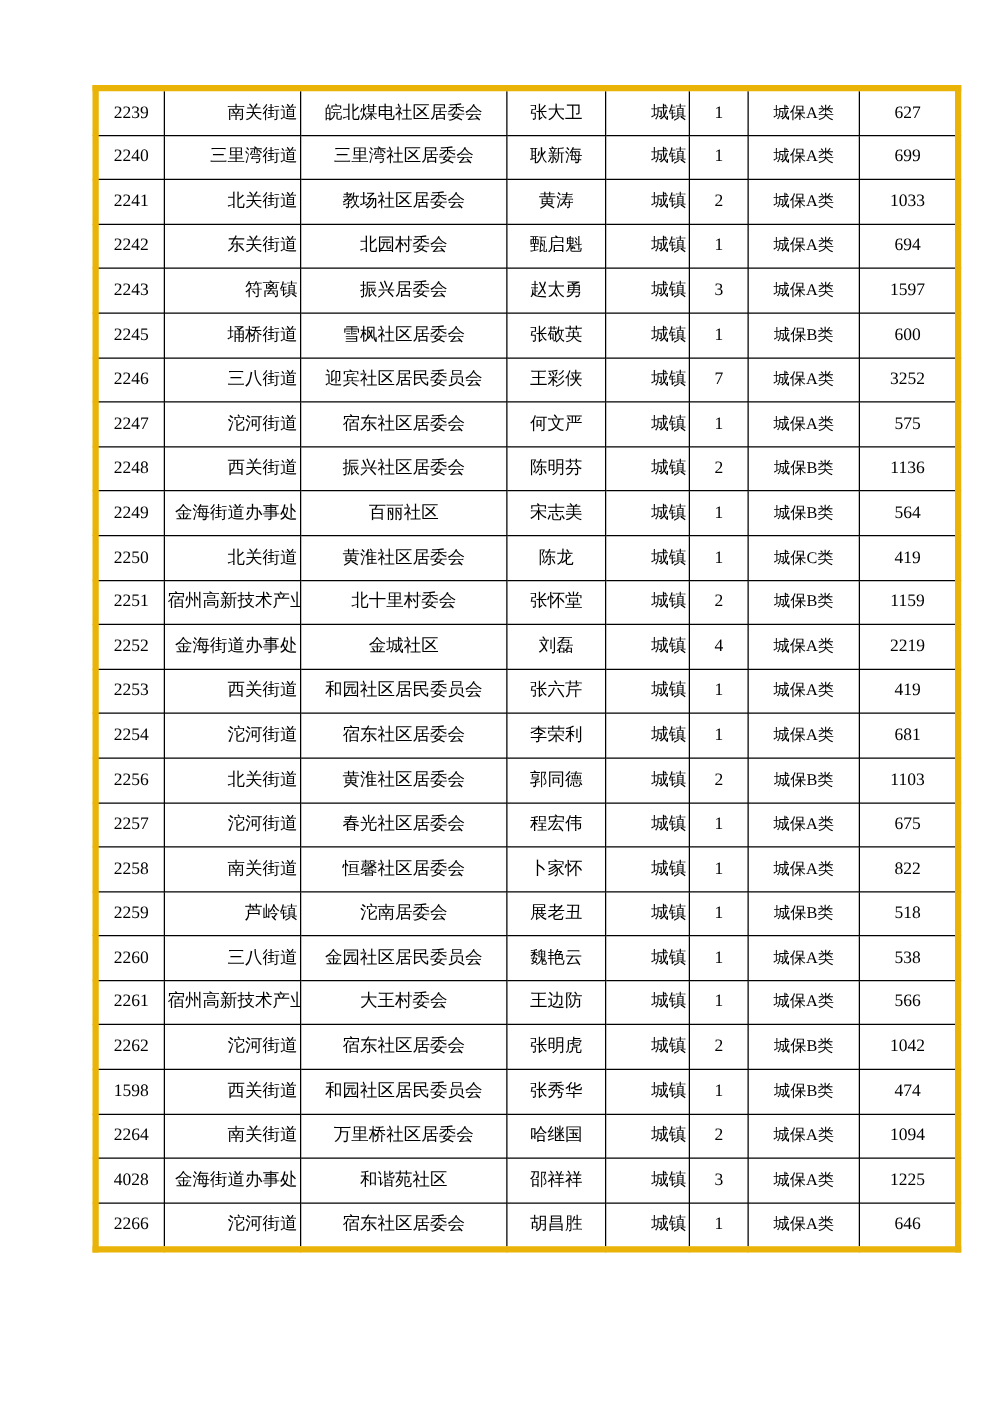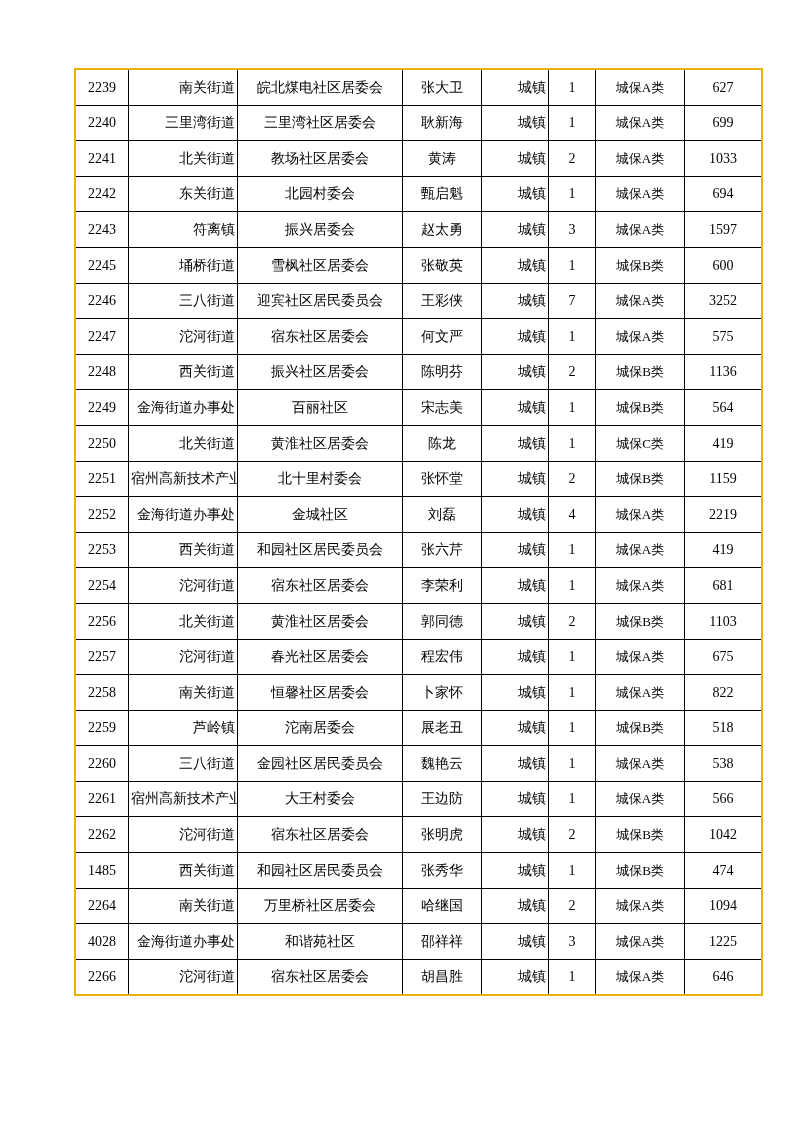--- a/index.html
+++ b/index.html
@@ -17,21 +17,21 @@
     position: relative;
     width: 794px;
     height: 1122px;
     box-sizing: border-box;
     padding: 68px 74px 0 74px;
   }
   table.data-table {
     border-collapse: collapse;
     table-layout: fixed;
     width: 646px;
-    border: 2px solid #eab308;
+    border: 5px solid #eab308;
   }
   table.data-table td {
     border: 1px solid #000;
     height: 34.6px;
     padding: 0 2px;
     font-size: 14px;
     line-height: 1.1;
     overflow: hidden;
     white-space: nowrap;
     text-overflow: clip;
@@ -266,21 +266,21 @@
           <td class="c-id">2262</td>
           <td class="c-street">沱河街道</td>
           <td class="c-org">宿东社区居委会</td>
           <td class="c-name">张明虎</td>
           <td class="c-type">城镇</td>
           <td class="c-num">2</td>
           <td class="c-cat"><span class="cat-text">城保B类</span></td>
           <td class="c-amount">1042</td>
         </tr>
         <tr>
-          <td class="c-id">1485</td>
+          <td class="c-id">1598</td>
           <td class="c-street">西关街道</td>
           <td class="c-org">和园社区居民委员会</td>
           <td class="c-name">张秀华</td>
           <td class="c-type">城镇</td>
           <td class="c-num">1</td>
           <td class="c-cat"><span class="cat-text">城保B类</span></td>
           <td class="c-amount">474</td>
         </tr>
         <tr>
           <td class="c-id">2264</td>

